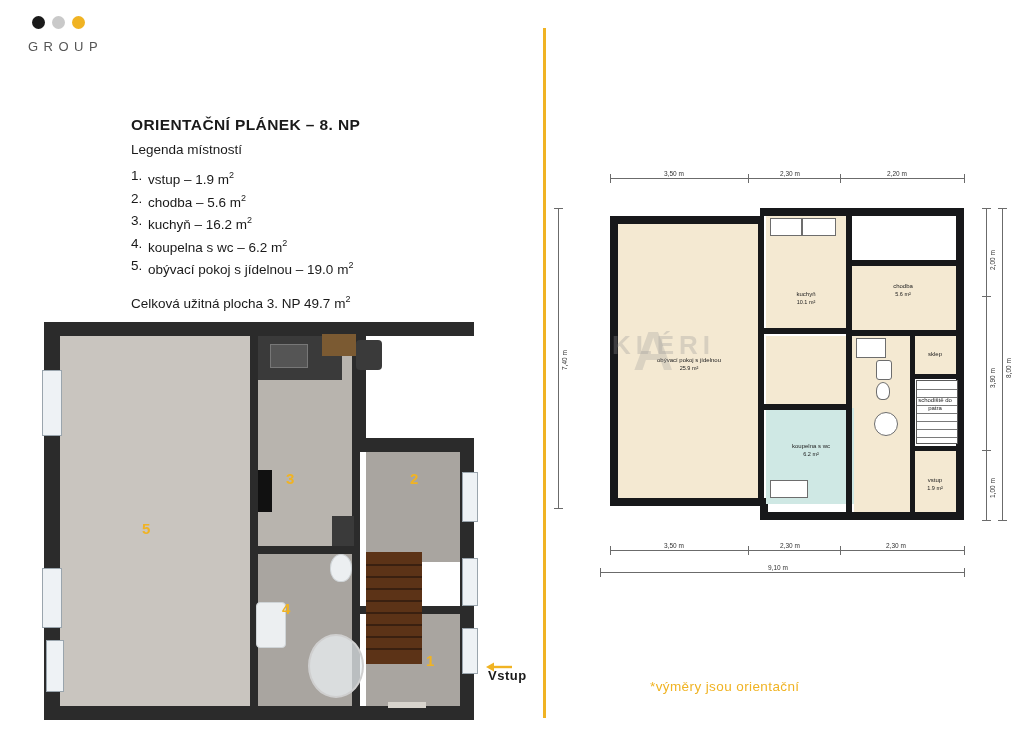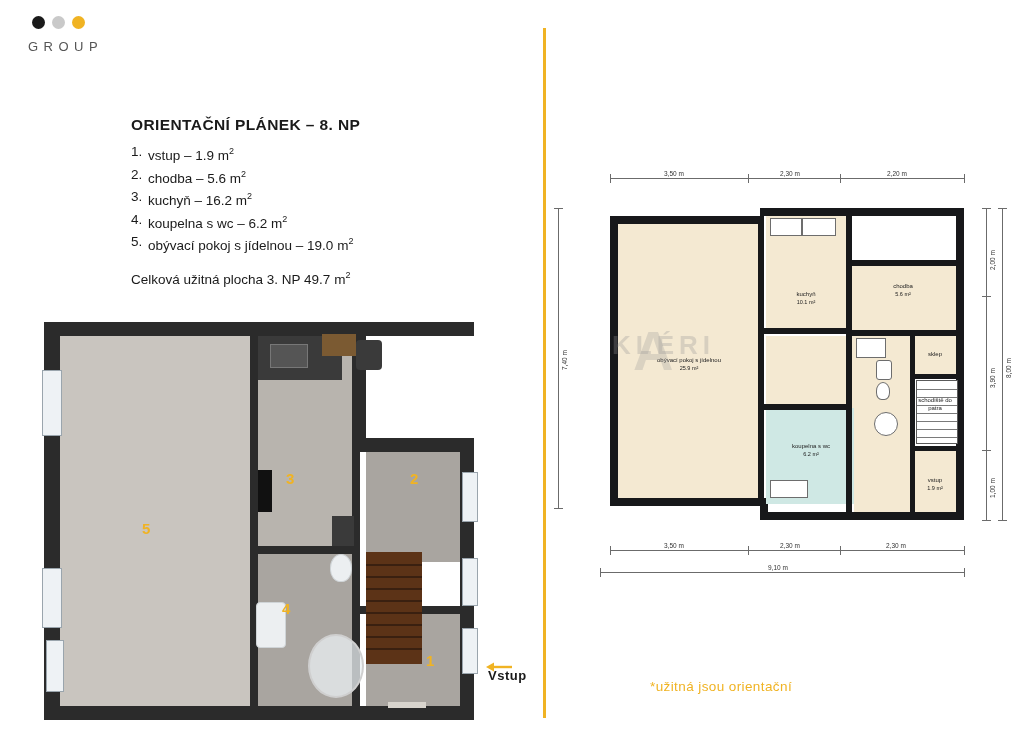--- a/index.html
+++ b/index.html
@@ -82,20 +82,21 @@
     <div class="logo-dots">
       <span class="dot black"></span>
       <span class="dot grey"></span>
       <span class="dot amber"></span>
     </div>
     <div class="logo-sub">GROUP</div>
   </div>
 
   <div class="legend">
     <div class="legend-title">ORIENTAČNÍ PLÁNEK – 8. NP</div>
+    <div class="legend-sub">Legenda místností</div>
     <ul class="legend-list">
       <li>
         <span class="legend-num">1.</span>
         <span><span>vstup – 1.9 m</span><sup>2</sup></span>
       </li>
       <li>
         <span class="legend-num">2.</span>
         <span><span>chodba – 5.6 m</span><sup>2</sup></span>
       </li>
       <li>
@@ -292,15 +293,15 @@
 
     <div class="t-vline" style="left:-30px;top:48px;height:300px;"></div>
     <div class="t-hline" style="left:-34px;top:48px;width:9px;"></div>
     <div class="t-hline" style="left:-34px;top:348px;width:9px;"></div>
     <div class="t-dimtext rot" style="left:-27px;top:212px;">7,40 m</div>
   </div>
 
   <div class="watermark-a">A</div>
   <div class="watermark">KLÉRI</div>
 
-  <div class="note">*užitná jsou orientační</div>
+  <div class="note">*výměry jsou orientační</div>
 
 </div>
 
 </body></html>

